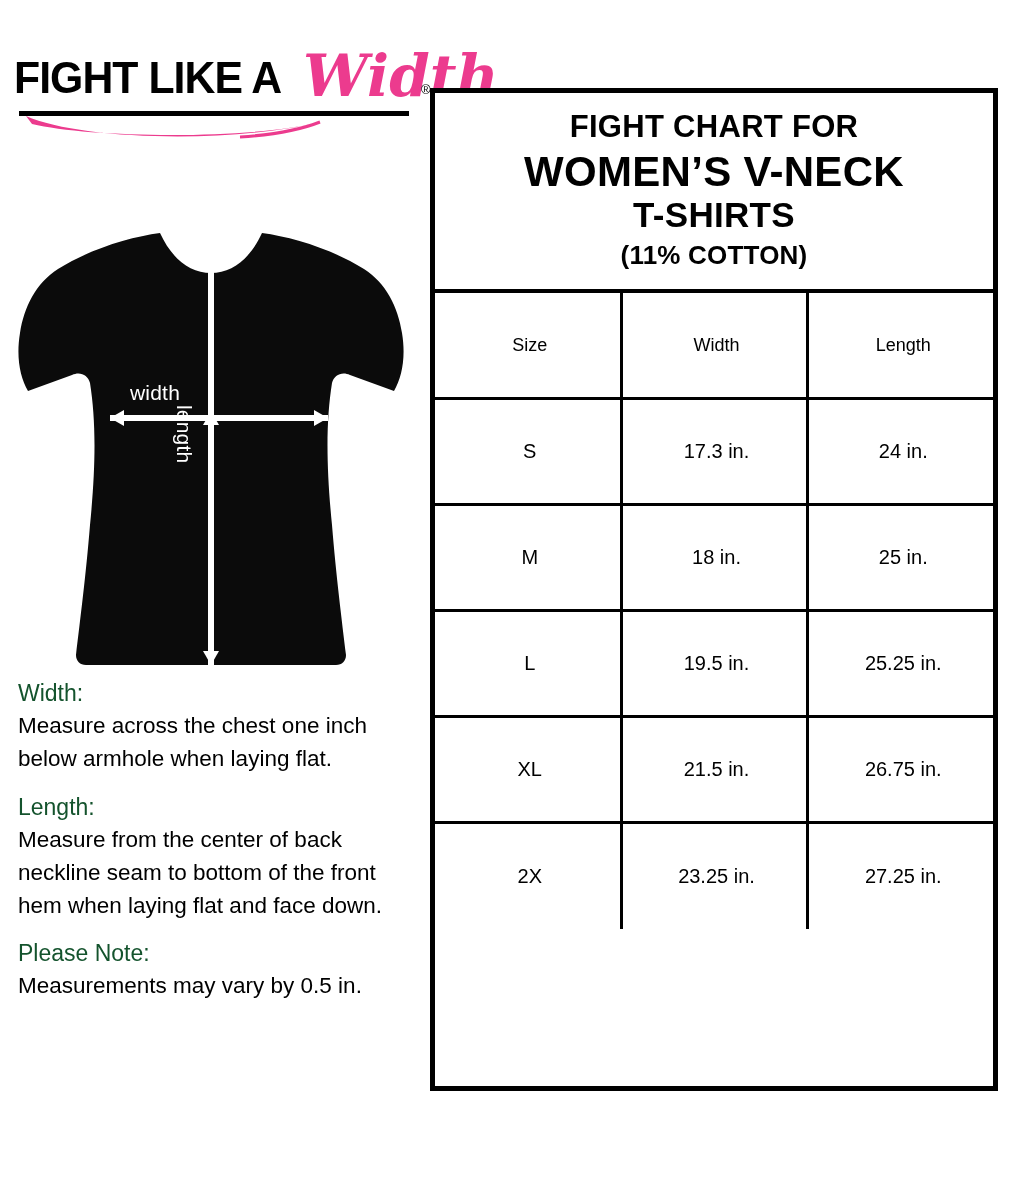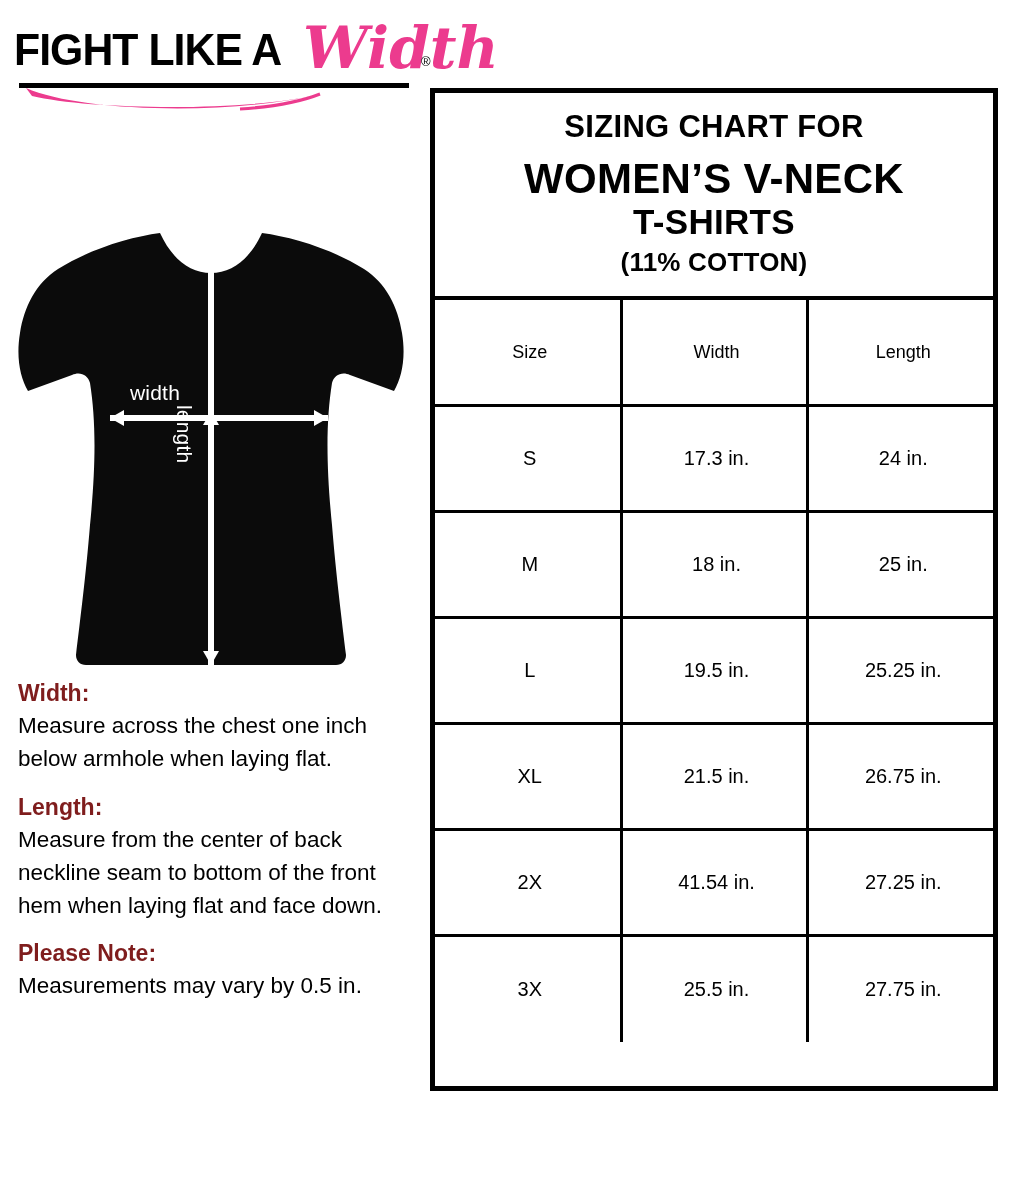--- a/index.html
+++ b/index.html
@@ -14,21 +14,21 @@
     position: relative;
     font-family: "Liberation Sans", sans-serif;
     color: #000000;
     overflow: hidden;
   }
 
   
   .logo {
     position: absolute;
     left: 14px;
-    top: 20px;
+    top: 48px;
     width: 420px;
     height: 90px;
   }
   .logo-fight {
     position: absolute;
     left: 0;
     top: 4px;
     font-family: "Liberation Sans", sans-serif;
     font-weight: bold;
     font-size: 45px;
@@ -104,23 +104,23 @@
 
   
   .notes {
     position: absolute;
     left: 18px;
     top: 680px;
     width: 400px;
   }
   .note-block { margin-bottom: 18px; }
   .note-head {
-    color: #7f1d1d;
+    color: #14532d;
     font-size: 23px;
-    font-weight: bold;
+    font-weight: normal;
     margin-bottom: 2px;
     font-family: "Liberation Sans", sans-serif;
   }
   .note-body {
     color: #000;
     font-size: 22.5px;
     line-height: 1.48;
     font-family: Liberation Sans, sans-serif;
   }
 
@@ -143,21 +143,21 @@
     font-size: 31px;
     font-weight: bold;
     letter-spacing: 0.3px;
     line-height: 1.15;
   }
   .chart-title-2 {
     font-size: 42px;
     font-weight: bold;
     letter-spacing: 0.3px;
     line-height: 1.12;
-    margin-top: 10px;
+    margin-top: 3px;
   }
   .chart-title-3 {
     font-size: 35px;
     font-weight: bold;
     letter-spacing: 0.3px;
     line-height: 1.12;
   }
   .chart-sub {
     font-size: 26px;
     font-weight: bold;
@@ -246,21 +246,21 @@
     <div class="note-body">Measure from the center of back neckline seam to bottom of the front hem when laying flat and face down.</div>
   </div>
   <div class="note-block">
     <div class="note-head">Please Note:</div>
     <div class="note-body">Measurements may vary by 0.5 in.</div>
   </div>
 </div>
 
 <div class="chart-panel">
   <div class="chart-header">
-    <div class="chart-title-1">SIZING CHART FOR</div>
+    <div class="chart-title-1">FIGHT CHART FOR</div>
     <div class="chart-title-2">WOMEN’S V-NECK</div>
     <div class="chart-title-3">T-SHIRTS</div>
     <div class="chart-sub">(11% COTTON)</div>
   </div>
   <table class="sizing">
     <tbody>
       <tr class="head">
         <td>Size</td>
         <td>Width</td>
         <td>Length</td>
@@ -280,23 +280,18 @@
         <td>19.5 in.</td>
         <td>25.25 in.</td>
       </tr>
       <tr>
         <td>XL</td>
         <td>21.5 in.</td>
         <td>26.75 in.</td>
       </tr>
       <tr>
         <td>2X</td>
-        <td>41.54 in.</td>
+        <td>23.25 in.</td>
         <td>27.25 in.</td>
-      </tr>
-      <tr>
-        <td>3X</td>
-        <td>25.5 in.</td>
-        <td>27.75 in.</td>
       </tr>
     </tbody>
   </table>
 </div>
 
 </body></html>

